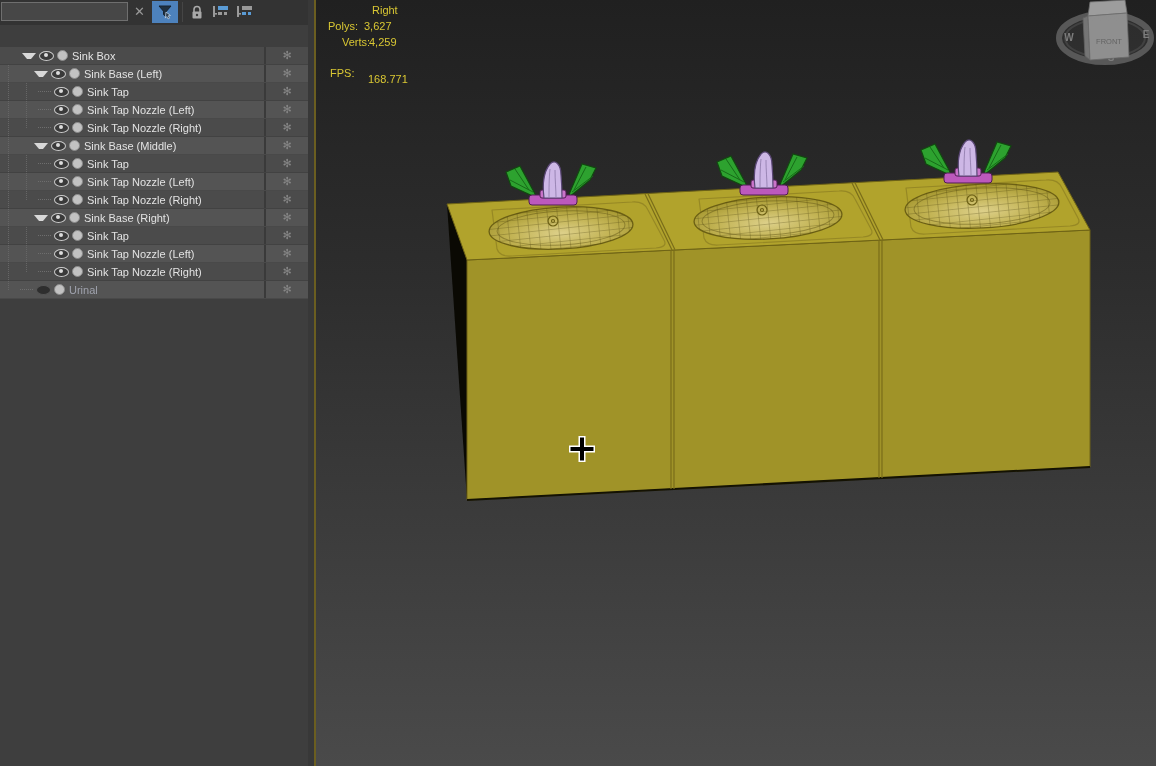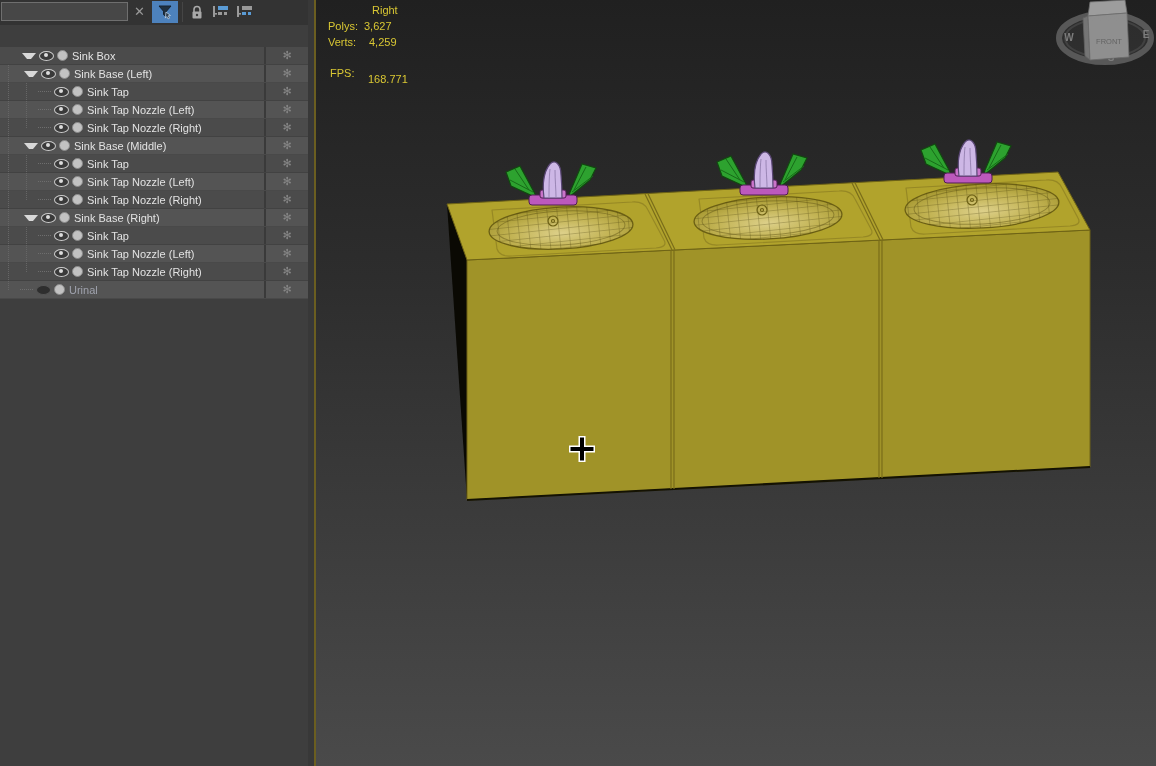--- a/index.html
+++ b/index.html
@@ -33,21 +33,21 @@
   .sort-arrow { position:absolute; left:252px; top:4px; font-size:8px; color:#c0c0c0; }
   .frozen-col-label { position:absolute; left:269px; top:3px; }
   .hdr-div { position:absolute; left:264px; top:0; width:2px; height:100%; background:#2c2c2c; }
 
   .rows { position:absolute; left:0; top:47px; width:308px; }
   .row { position:relative; height:18px; display:flex; align-items:center;
          font-size:11px; color:#e2e2e2; }
   .row:nth-child(odd)  { background:#4b4b4b; }
   .row:nth-child(even) { background:#545454; }
   .row { border-bottom:1px solid rgba(30,30,30,0.18); }
-  .d1 { padding-left:20px; } .d2 { padding-left:22px; } .d3 { padding-left:38px; }
+  .d1 { padding-left:20px; } .d2 { padding-left:32px; } .d3 { padding-left:38px; }
   .arrow { width:14px; height:0; border-left:5px solid transparent; border-right:5px solid transparent;
            border-top:6px solid #d8d8d8; margin:0 3px 0 2px; flex:none; }
   .stub { width:13px; height:0; border-top:1px dotted #6e6e6e; margin-right:3px; flex:none; }
   .eye { position:relative; width:15px; height:13px; flex:none; margin-right:3px; }
   .eye::before { content:""; position:absolute; left:0; top:2px; width:13px; height:8px;
                  border:1px solid #cbcbcb; border-radius:50%; background:#3a3a3a; }
   .eye::after { content:""; position:absolute; left:4.5px; top:4px; width:4px; height:4px;
                 border-radius:50%; background:#dcdcdc; }
   .eye.closed::before { background:#2e2e2e; border-color:#555; }
   .eye.closed::after { display:none; }
@@ -70,21 +70,21 @@
   .vp-border { position:absolute; left:314px; top:0; width:2px; height:766px; background:#6b5e20; }
 
   
   .viewport { position:absolute; left:316px; top:0; width:840px; height:766px;
               background:linear-gradient(#202020, #2d2d2d 36%, #4a4a4a); }
   .viewport svg { position:absolute; left:0; top:0; }
   .stats { position:absolute; left:0; top:0; color:#d9c733; font-size:11px; }
   .stats span { position:absolute; white-space:nowrap; }
   .s-total { left:56px; top:4px; }
   .s-polys-l { left:12px; top:20px; } .s-polys-v { left:48px; top:20px;text-align:center; }
-  .s-verts-l { left:12px; top:36px; } .s-verts-v { left:53px; top:36px; }
+  .s-verts-l { left:26px; top:36px; } .s-verts-v { left:53px; top:36px; }
   .s-fps-l   { left:14px; top:67px; } .s-fps-v   { left:52px; top:73px; }
 </style>
 </head>
 <body>
 
 <div class="screen">
 
   <div class="explorer">
 
     <div class="toolbar">

